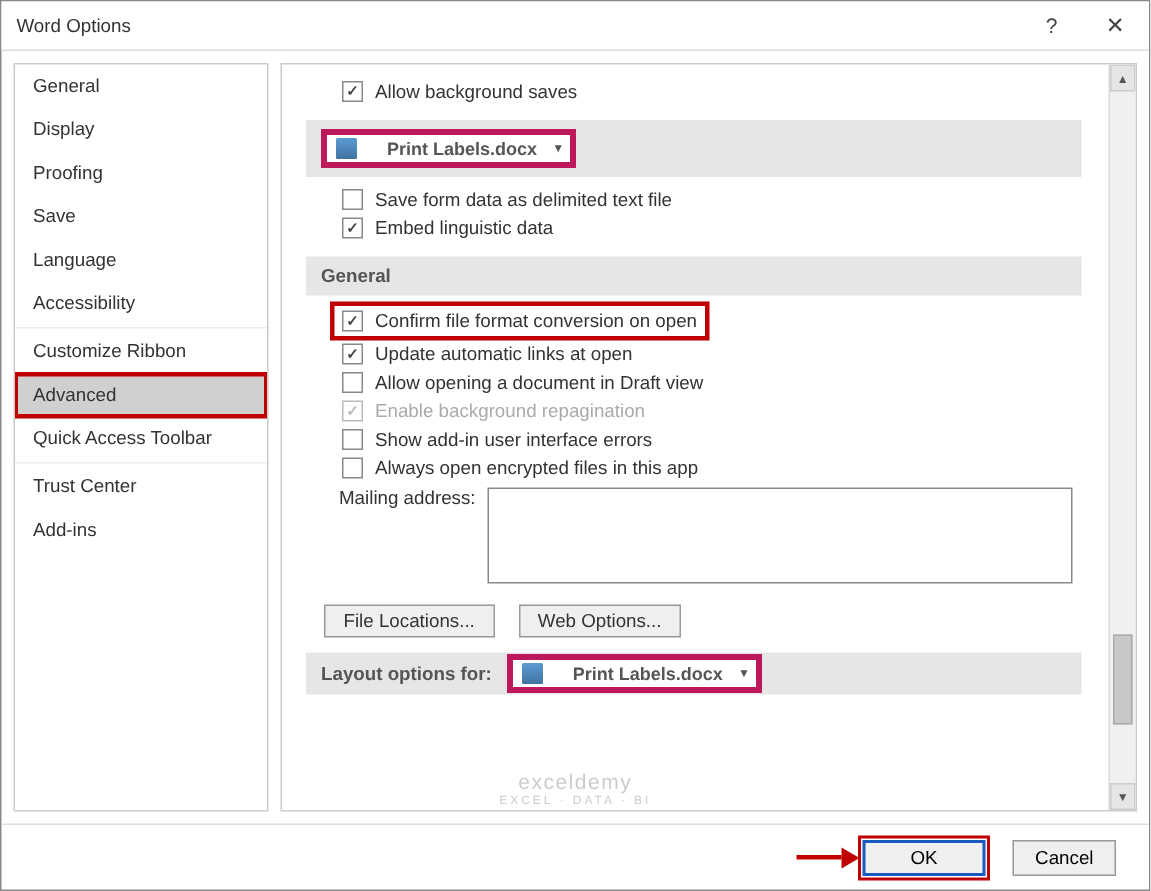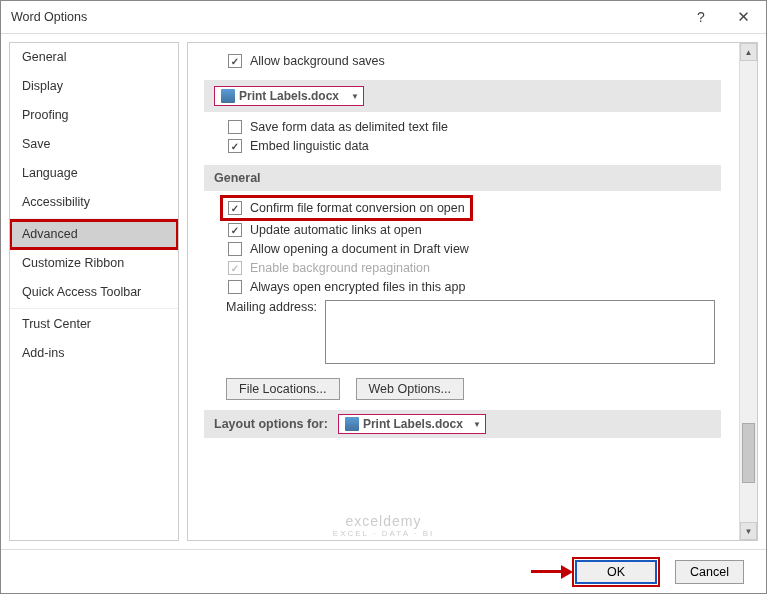--- a/index.html
+++ b/index.html
@@ -31,31 +31,31 @@
 .checkbox { width: 14px; height: 14px; border: 1px solid #888; background: #fff; display: inline-flex; align-items: center; justify-content: center; font-size: 10px; flex-shrink: 0; }
 .checkbox.checked::after { content: "✓"; color: #444; font-weight: bold; }
 .checkbox.disabled { border-color: #bbb; }
 .checkbox.disabled.checked::after { color: #bbb; }
 .opt-label { color: #333; }
 .opt-label.disabled { color: #aaa; }
 
 .section-bar { background: #e6e6e6; padding: 6px 10px; font-weight: bold; color: #555; margin: 12px 0 8px 0; display: flex; align-items: center; gap: 12px; }
 .section-bar .section-title { flex: 0 0 auto; }
 
-.combo { background: #fff; border: 1px solid #be185d; padding: 2px 22px 2px 6px; position: relative; display: inline-flex; align-items: center; gap: 4px; min-width: 150px; font-size: 12px; }
+.combo { background: #fff; border: 4px solid #be185d; padding: 2px 22px 2px 6px; position: relative; display: inline-flex; align-items: center; gap: 20px; min-width: 150px; font-size: 12px; }
 .combo .doc-icon { width: 14px; height: 14px; display: inline-block; position: relative; }
 .combo .doc-icon::before { content: ""; position: absolute; inset: 0; background: linear-gradient(to bottom, #5b9bd5, #41729f); border-radius: 1px; }
 .combo .combo-arrow { position: absolute; right: 4px; top: 50%; transform: translateY(-50%); font-size: 8px; color: #555; }
 
 .highlight-box { outline: 3px solid #c00000; outline-offset: 1px; padding: 2px 4px; margin-left: 20px; display: inline-flex; align-items: center; gap: 8px; }
 
 .mailing-row { display: flex; align-items: flex-start; margin: 6px 0 6px 22px; gap: 8px; }
 .mailing-row textarea { width: 390px; height: 64px; border: 1px solid #888; resize: none; font-family: inherit; font-size: 12px; padding: 3px; }
 
-.btn-row { margin: 14px 0 6px 22px; display: flex; gap: 16px; }
+.btn-row { margin: 14px 0 6px 12px; display: flex; gap: 16px; }
 .push-btn { background: #efefef; border: 1px solid #999; padding: 3px 12px; cursor: pointer; font-size: 12.5px; color: #333; }
 
 .footer { height: 44px; border-top: 1px solid #ddd; display: flex; align-items: center; justify-content: flex-end; padding: 0 22px; gap: 18px; position: relative; }
 .ok-btn { background: #efefef; border: 2px solid #185abd; padding: 3px 30px; cursor: pointer; outline: 2px solid #c00000; outline-offset: 1px; font-size: 12.5px; }
 .cancel-btn { background: #efefef; border: 1px solid #999; padding: 4px 14px; cursor: pointer; font-size: 12.5px; }
 
 .arrow-annotation { position: absolute; left: 530px; top: 50%; transform: translateY(-50%); display: flex; align-items: center; }
 .arrow-line { width: 30px; height: 3px; background: #c00000; }
 .arrow-head { width: 0; height: 0; border-left: 12px solid #c00000; border-top: 7px solid transparent; border-bottom: 7px solid transparent; }
 
@@ -79,22 +79,22 @@
   <div class="body">
 
     <div class="sidebar">
       <div class="sidebar-item">General</div>
       <div class="sidebar-item">Display</div>
       <div class="sidebar-item">Proofing</div>
       <div class="sidebar-item">Save</div>
       <div class="sidebar-item">Language</div>
       <div class="sidebar-item">Accessibility</div>
       <div class="divider"></div>
+      <div class="sidebar-item">Customize Ribbon</div>
       <div class="sidebar-item selected highlighted">Advanced</div>
-      <div class="sidebar-item">Customize Ribbon</div>
       <div class="sidebar-item">Quick Access Toolbar</div>
       <div class="divider"></div>
       <div class="sidebar-item">Trust Center</div>
       <div class="sidebar-item">Add-ins</div>
     </div>
 
     <div class="content-wrap">
       <div class="content">
 
         <div class="opt-row">
@@ -134,20 +134,24 @@
           <span class="checkbox checked"></span>
           <span class="opt-label">Update automatic links at open</span>
         </div>
         <div class="opt-row">
           <span class="checkbox"></span>
           <span class="opt-label">Allow opening a document in Draft view</span>
         </div>
         <div class="opt-row">
           <span class="checkbox checked disabled"></span>
           <span class="opt-label disabled">Enable background repagination</span>
+        </div>
+        <div class="opt-row">
+          <span class="checkbox"></span>
+          <span class="opt-label">Show add-in user interface errors</span>
         </div>
         <div class="opt-row">
           <span class="checkbox"></span>
           <span class="opt-label">Always open encrypted files in this app</span>
         </div>
 
         <div class="mailing-row">
           <span class="opt-label">Mailing address:</span>
           <textarea style=""></textarea>
         </div>

